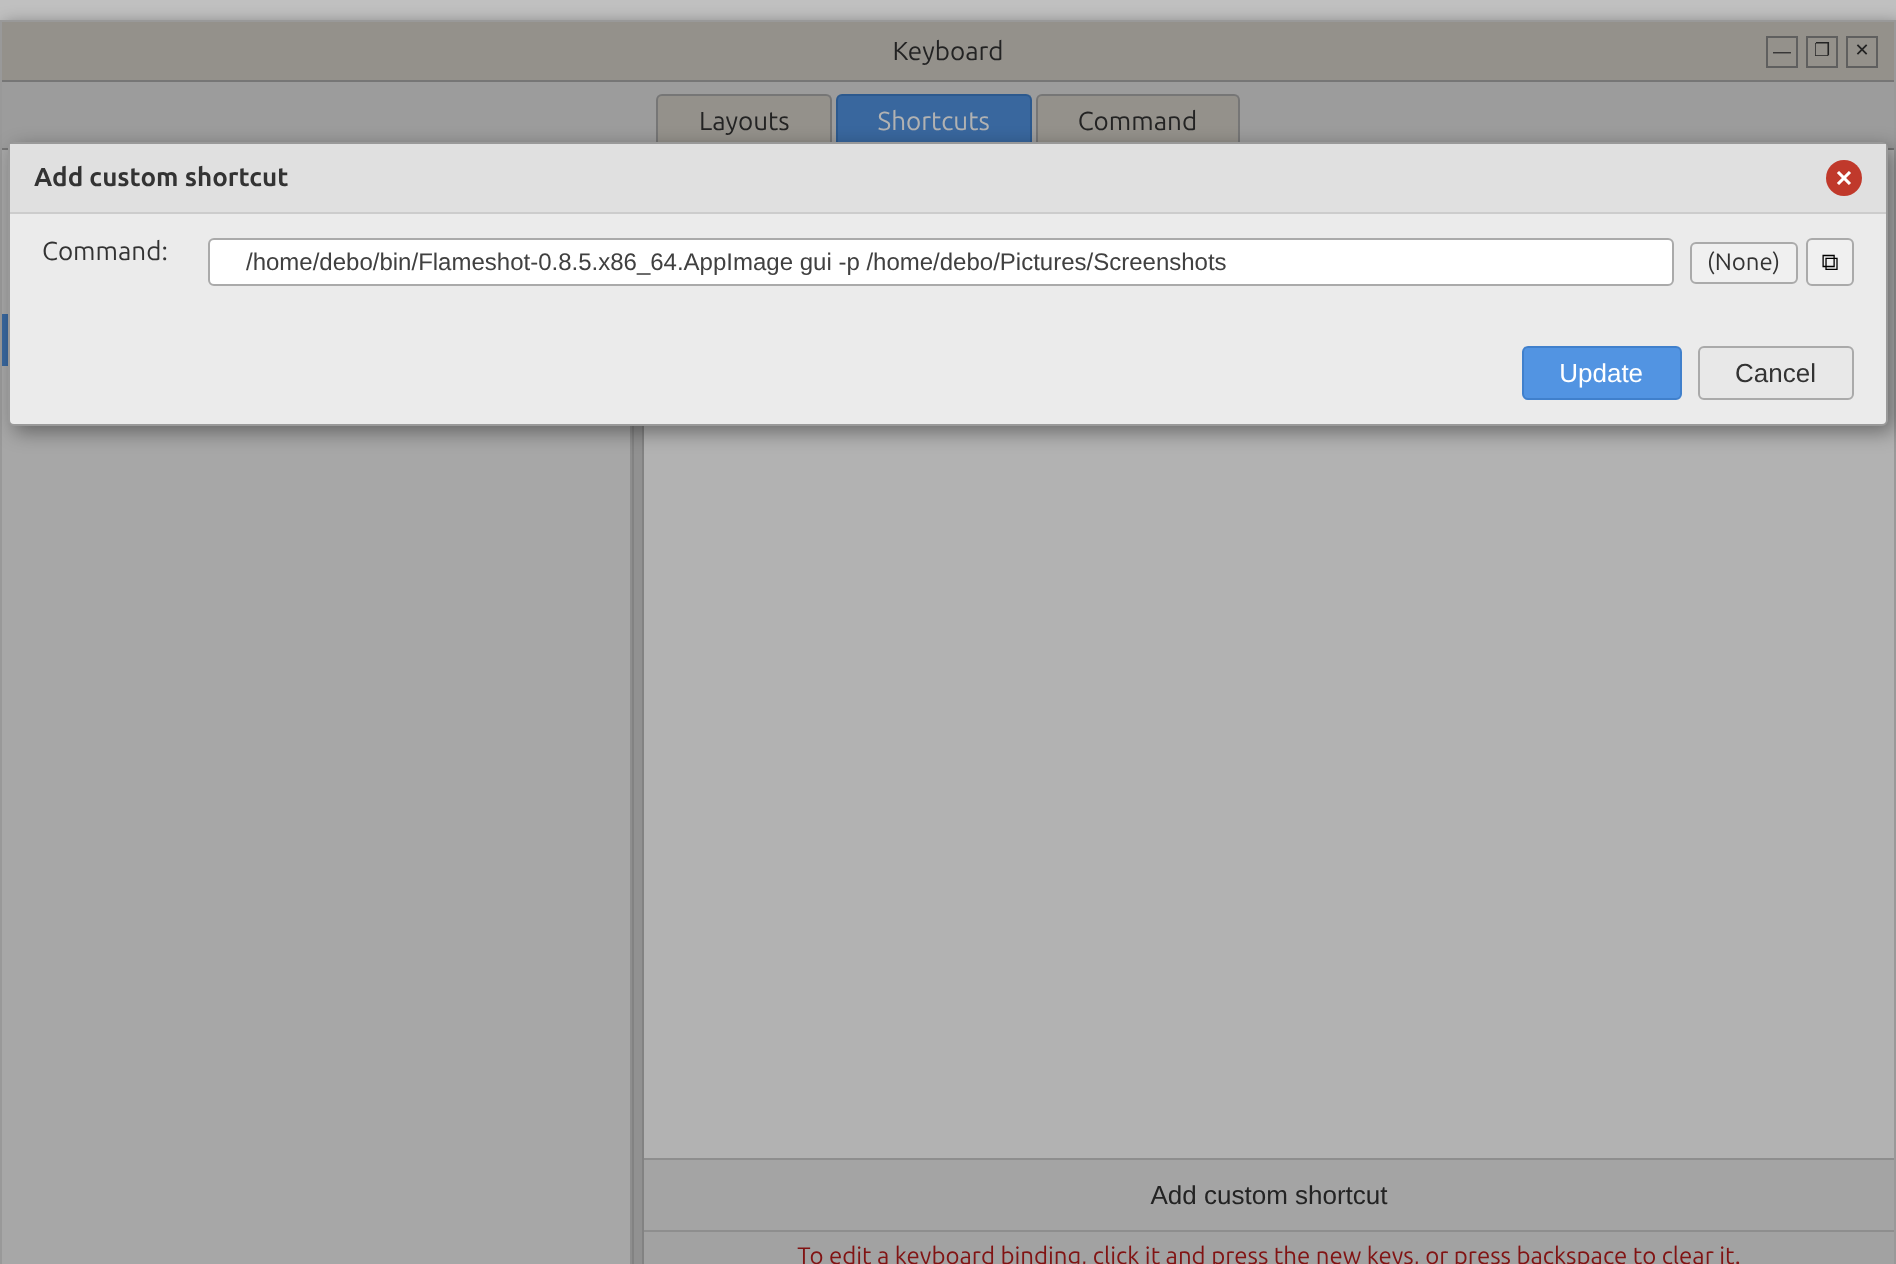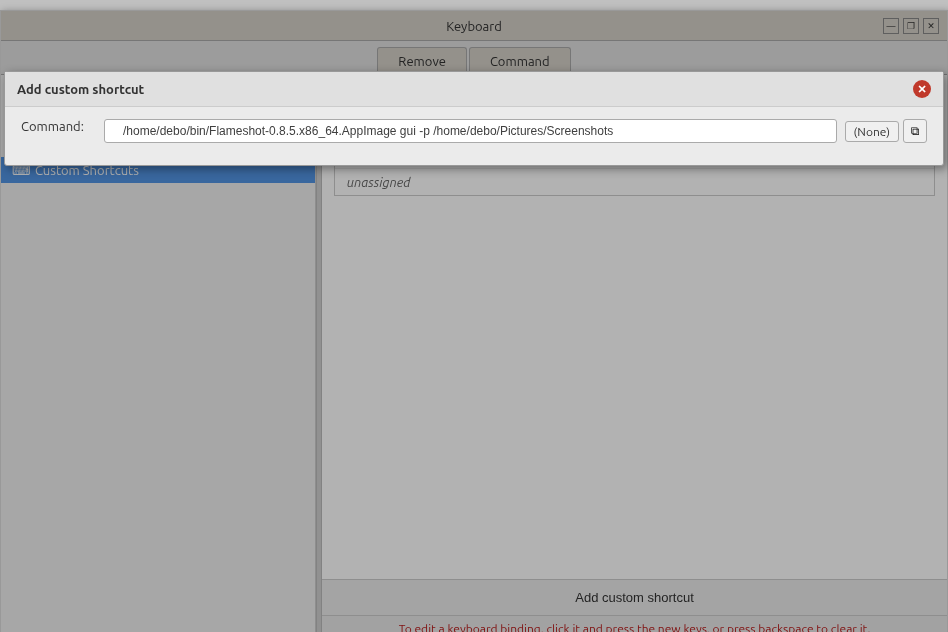--- a/index.html
+++ b/index.html
@@ -360,21 +360,22 @@
   <div class="title-bar">
     <span class="title-bar-title">Keyboard</span>
     <div class="title-bar-controls">
       <div class="title-btn">—</div>
       <div class="title-btn">❐</div>
       <div class="title-btn close">✕</div>
     </div>
   </div>
 
   <div class="tab-bar">
-    <div class="tab">Remove</div>
+    <div class="tab">Layouts</div>
+    <div class="tab active">Shortcuts</div>
     <div class="tab">Command</div>
   </div>
 
   <div class="dialog-overlay">
     <div class="dialog">
 
       <div class="dialog-header">
         <span class="dialog-title">Add custom shortcut</span>
         <button class="dialog-close-btn">✕</button>
       </div>
@@ -385,20 +386,24 @@
         <div class="form-row command-row">
           <span class="form-label">Command:</span>
           <input class="command-input" type="text" value="/home/debo/bin/Flameshot-0.8.5.x86_64.AppImage gui -p /home/debo/Pictures/Screenshots" style="">
           <div class="command-extra">
             <span class="shortcut-badge">(None)</span>
             <div class="copy-btn">⧉</div>
           </div>
         </div>
       </div>
 
+      <div class="dialog-footer">
+        <button class="btn btn-primary">Update</button>
+        <button class="btn">Cancel</button>
+      </div>
     </div>
   </div>
 
   <div class="main-content">
 
     <div class="sidebar">
 
       <div class="sidebar-item">
         <span class="sidebar-icon icon-launchers">🖥</span>
         <span>Launchers</span>

